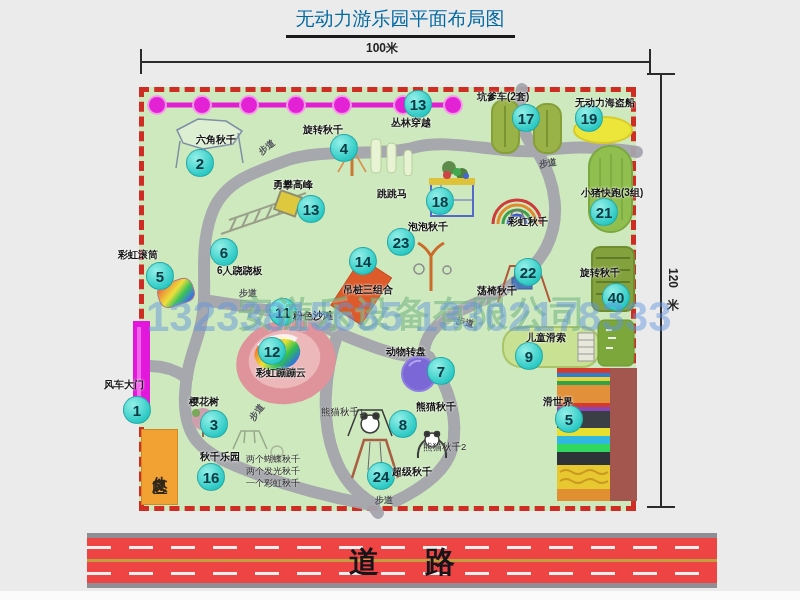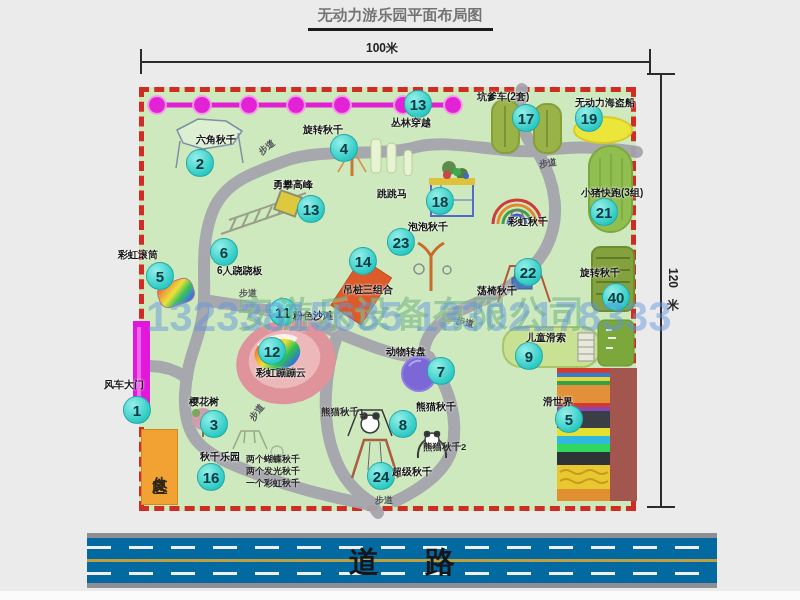--- a/index.html
+++ b/index.html
@@ -1,49 +1,49 @@
 <!DOCTYPE html>
 <html><head>
 <meta charset="utf-8">
 <style>
   html,body{margin:0;padding:0;}
   #stage{position:relative;width:800px;height:600px;background:#ebebec;overflow:hidden;
          font-family:"Liberation Sans",sans-serif;}
   .title-wrap{position:absolute;left:0;top:6px;width:800px;text-align:center;z-index:50;}
-  .title-wrap span{display:inline-block;font-size:15px;font-weight:bold;color:#737373;
+  .title-wrap span{display:inline-block;font-size:19px;font-weight:normal;color:#0369a1;
          border-bottom:3px solid #1a1a1a;padding:0 10px 3px;}
   
   #park{position:absolute;left:139px;top:87px;width:497px;height:424px;background:#cde9bd;
         border:5px dashed #cf2d24;box-sizing:border-box;z-index:5;}
   #gfx{position:absolute;left:0;top:0;width:800px;height:600px;z-index:20;pointer-events:none;}
   
   .lbl{position:absolute;font-size:10px;font-weight:bold;color:#141414;white-space:nowrap;z-index:40;
        text-shadow:0 0 3px rgba(255,255,255,.85),0 0 2px rgba(255,255,255,.7);}
   .badge{position:absolute;width:26px;height:26px;border-radius:50%;
        background:radial-gradient(circle at 35% 30%,#93f0e8,#2cc9c4 72%);
        border:1px solid rgba(18,138,138,.55);color:#063a44;font-size:15px;font-weight:bold;
        display:flex;align-items:center;justify-content:center;transform:translate(-50%,-50%);z-index:39;}
-  .sub{position:absolute;font-size:9.5px;font-weight:bold;color:#262626;white-space:nowrap;z-index:40;
+  .sub{position:absolute;font-size:9.5px;font-weight:normal;color:#262626;white-space:nowrap;z-index:40;
        text-shadow:0 0 2px rgba(255,255,255,.7);}
   .pathlbl{position:absolute;font-size:9px;font-weight:bold;color:#4c4c56;z-index:38;white-space:nowrap;}
   
   .dline{position:absolute;background:#2b2b2b;z-index:30;}
   .dimlbl{position:absolute;font-size:12px;font-weight:bold;color:#222;z-index:30;white-space:nowrap;}
   .dimlbl.vert{writing-mode:vertical-rl;}
   
   #rest{position:absolute;left:141px;top:429px;width:35px;height:74px;background:#f2a233;
         border:1px solid #d2881e;z-index:38;display:flex;align-items:center;justify-content:center;}
   #rest span{writing-mode:vertical-rl;font-size:15px;font-weight:bold;color:#31281a;letter-spacing:2px;}
   
   .wm-co{position:absolute;left:238px;top:254px;font-size:36px;font-weight:bold;letter-spacing:3px;
         color:rgba(104,174,118,.55);z-index:45;white-space:nowrap;text-shadow:1px 1px 0 rgba(255,255,255,.25);margin-top:36px;}
   .wm-ph{position:absolute;left:146px;top:293px;font-size:42px;font-weight:bold;
         color:rgba(97,148,221,.48);z-index:45;white-space:nowrap;}
   
-  #road{position:absolute;left:87px;top:533px;width:630px;height:55px;background:#0369a1;
+  #road{position:absolute;left:87px;top:533px;width:630px;height:55px;background:#ef4444;
         border-top:5px solid #8e8e94;border-bottom:5px solid #8e8e94;box-sizing:border-box;z-index:10;}
   #road .dash{position:absolute;left:0;right:0;height:3px;
         background:repeating-linear-gradient(90deg,#efefef 0 24px,transparent 24px 42px);}
   #road .yellow{position:absolute;left:0;right:0;top:21px;height:3px;background:#bf9f3f;}
   #road .roadlbl{position:absolute;left:0;right:0;top:4px;text-align:center;font-size:30px;font-weight:bold;
         color:#15151a;letter-spacing:46px;padding-left:46px;}
   #bottomstrip{position:absolute;left:0;top:591px;width:800px;height:9px;background:#fbfbfb;z-index:11;}
 </style>
 </head>
 <body>

